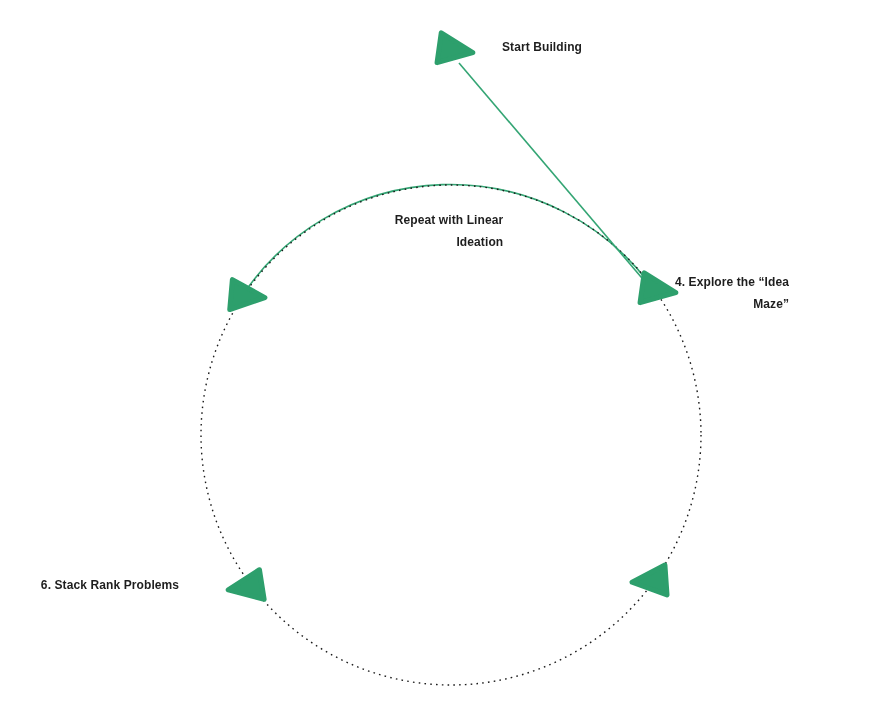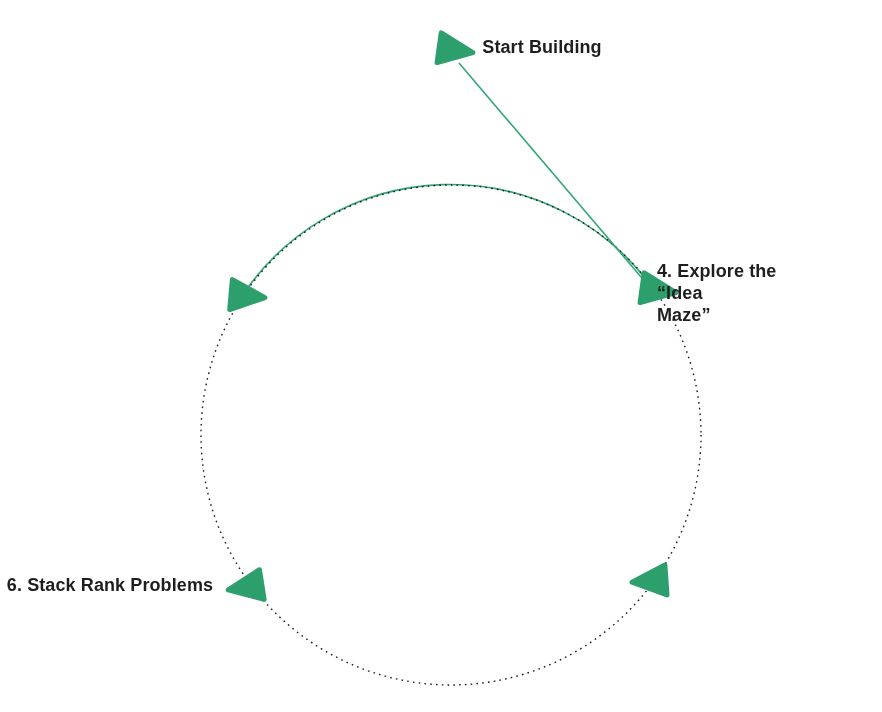--- a/index.html
+++ b/index.html
@@ -34,23 +34,23 @@
   .arrowhead {
     fill: var(--arrow-green, #2d9f6c);
     stroke: var(--arrow-green, #2d9f6c);
     stroke-width: 5;
     stroke-linejoin: round;
   }
   .label {
     position: absolute;
     transform: translate(-50%, -50%);
     white-space: pre-line;
-    text-align: left;
+    text-align: right;
     font-weight: bold;
-    font-size: 18px;
+    font-size: 12px;
     line-height: 22px;
     letter-spacing: 0.1px;
     color: var(--text, #1e1e1e);
   }
   .label-start    { left: 542px; top: 47px;  }
   .label-repeat   { left: 449px; top: 231px; }
   .label-step1    { left: 121px; top: 306px; }
   .label-step2    { left: 110px; top: 585px; }
   .label-step3    { left: 773px; top: 583px; }
   .label-step4    { left: 732px; top: 293px; }
@@ -74,20 +74,22 @@
 
     <polygon class="arrowhead" points="-16,-15 -16,15 18,0" transform="translate(246 587) rotate(171)"></polygon>
 
     <polygon class="arrowhead" points="-16,-15 -16,15 18,0" transform="translate(650 581) rotate(176)"></polygon>
 
     <polygon class="arrowhead" points="-16,-15 -16,15 18,0" transform="translate(658 290) rotate(8)"></polygon>
   </svg>
 
   <div class="label label-start">Start Building</div>
 
+  <div class="label label-repeat">Repeat with Linear
+Ideation</div>
 
 
   <div class="label label-step2">6. Stack Rank Problems</div>
 
 
   <div class="label label-step4">4. Explore the “Idea
 Maze”</div>
 
 </div>
 

